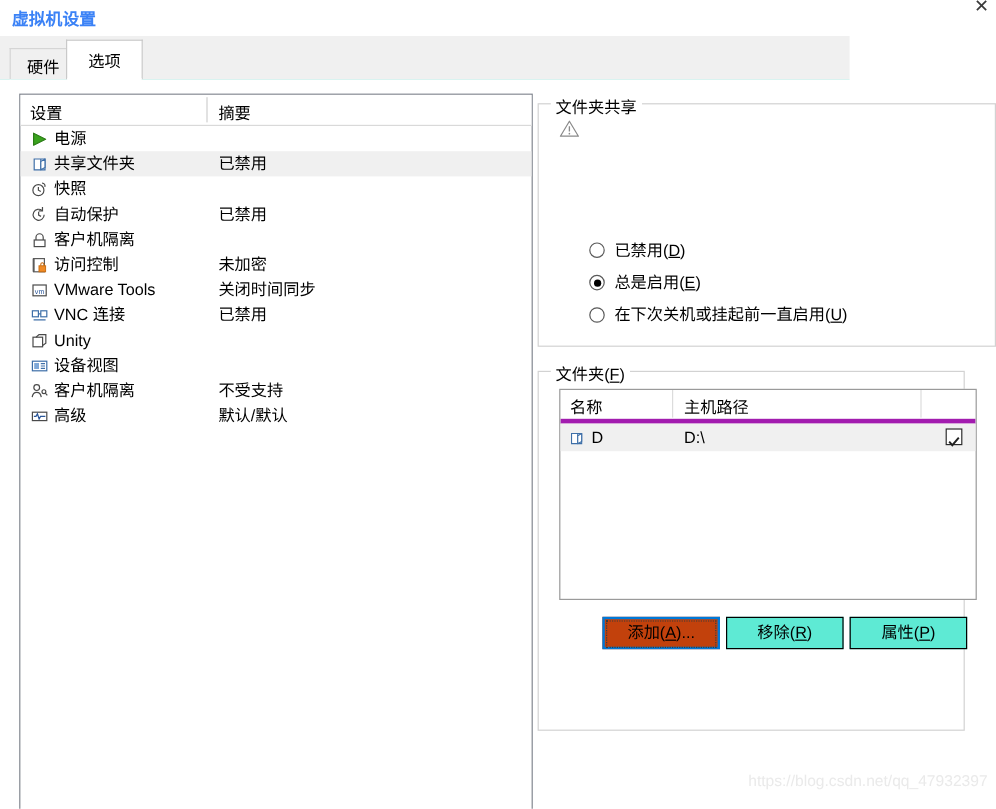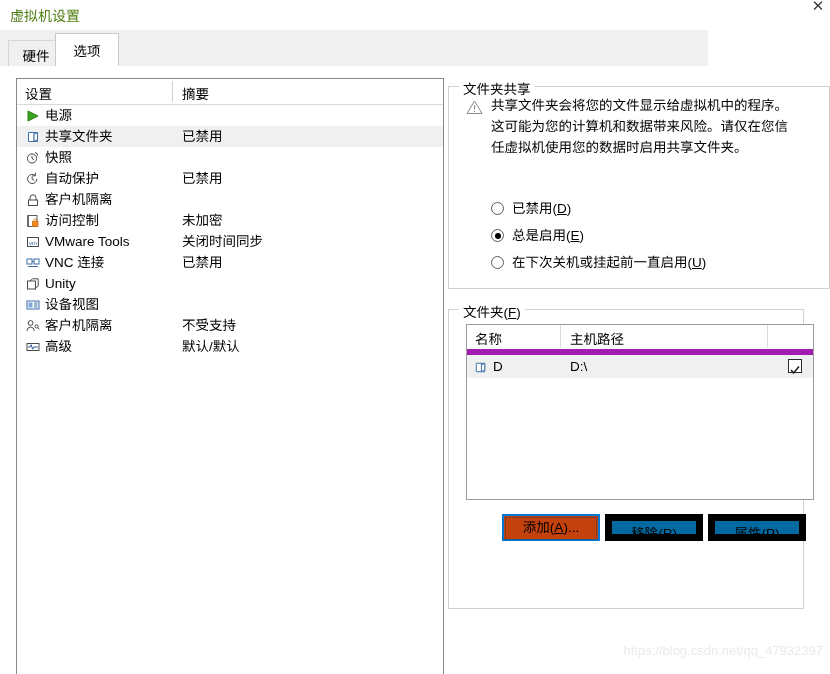--- a/index.html
+++ b/index.html
@@ -23,22 +23,23 @@
   #titlebar {
     position: absolute;
     left: 0; top: 0;
     width: 830px; height: 30px;
     background: #ffffff;
   }
   #title-text {
     position: absolute;
     left: 10px; top: 5px;
     font-size: 14px;
-    color: #4d7c0f;
+    color: #3b82f6;
     white-space: nowrap;
+    font-weight: bold;
   }
   #close-icon {
     position: absolute;
     right: 4px; top: -2px;
     width: 16px; height: 16px;
     color: #3a3a3a;
     font-size: 15px;
     line-height: 16px;
     text-align: center;
     overflow: hidden;
@@ -226,21 +227,21 @@
     left: 17px; top: 14px;
     width: 348px; height: 176px;
     box-sizing: border-box;
     border: 1px solid #9a9a9a;
     background: #ffffff;
     overflow: hidden;
   }
   #ft-header {
     position: relative;
     height: 24px;
-    border-bottom: 6px solid #a21caf;
+    border-bottom: 4px solid #a21caf;
   }
   #ft-header .th {
     position: absolute;
     top: 3px;
     font-size: 13.5px;
   }
   #ft-header .th-name { left: 8px; }
   #ft-header .th-path { left: 103px; }
   #ft-header .vline {
     position: absolute;
@@ -274,22 +275,22 @@
     width: 14px; height: 14px;
     box-sizing: border-box;
     border: 1px solid #2b2b2b;
     background: #ffffff;
   }
 
   .btn {
     position: absolute;
     box-sizing: border-box;
     height: 27px;
-    background: #0369a1;
-    border: 7px solid #000000;
+    background: #5eead4;
+    border: 1px solid #000000;
     font-family: "Liberation Sans", "DejaVu Sans", sans-serif;
     font-size: 13.5px;
     color: #000;
     text-align: center;
     line-height: 25px;
     white-space: nowrap;
     padding: 0;
     cursor: default;
   }
   .btn.focused {
@@ -490,21 +491,20 @@
     <div class="groupbox" id="gb-sharing">
       <span class="gb-title">文件夹共享</span>
 
       <span id="warn-icon">
         <svg width="17" height="16" viewBox="0 0 17 16">
           <polygon points="8.5,2 16,14.5 1,14.5" fill="#fff" stroke="#8a8a8a" stroke-width="1" stroke-linejoin="round"></polygon>
           <line x1="8.5" y1="6.2" x2="8.5" y2="10.6" stroke="#8a8a8a" stroke-width="1.1"></line>
           <circle cx="8.5" cy="12.4" r="0.7" fill="#8a8a8a"></circle>
         </svg>
       </span>
-      <div id="warn-text">共享文件夹会将您的文件显示给虚拟机中的程序。这可能为您的计算机和数据带来风险。请仅在您信任虚拟机使用您的数据时启用共享文件夹。</div>
 
       <div class="radio-row" style="top:111px;">
         <span class="radio-mark"></span>
         <span class="rlbl"><span>已禁用</span>(<span class="ak">D</span>)</span>
       </div>
 
       <div class="radio-row" style="top:138px;">
         <span class="radio-mark on"></span>
         <span class="rlbl"><span>总是启用</span>(<span class="ak">E</span>)</span>
       </div>

